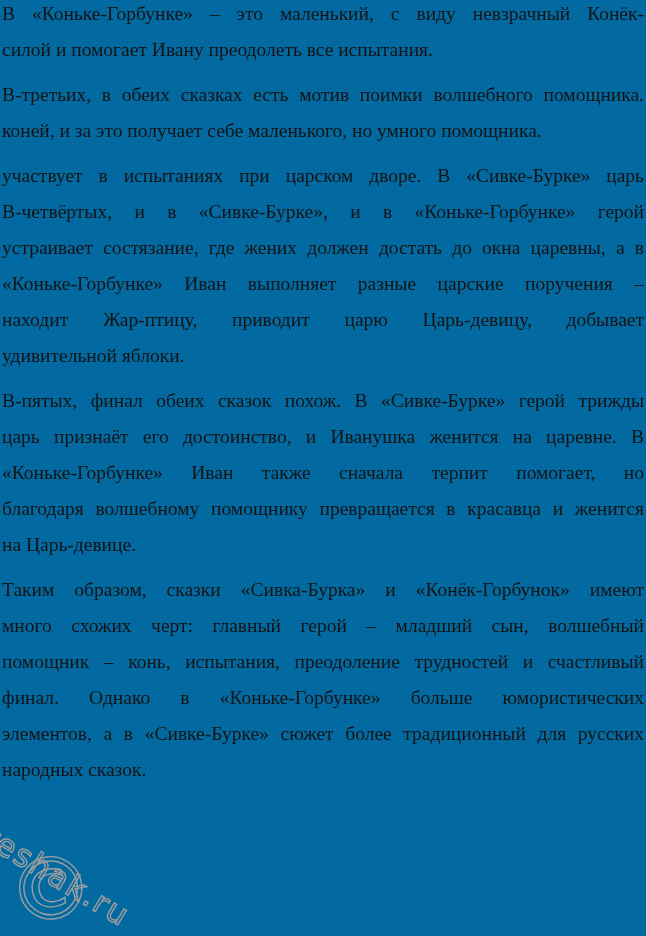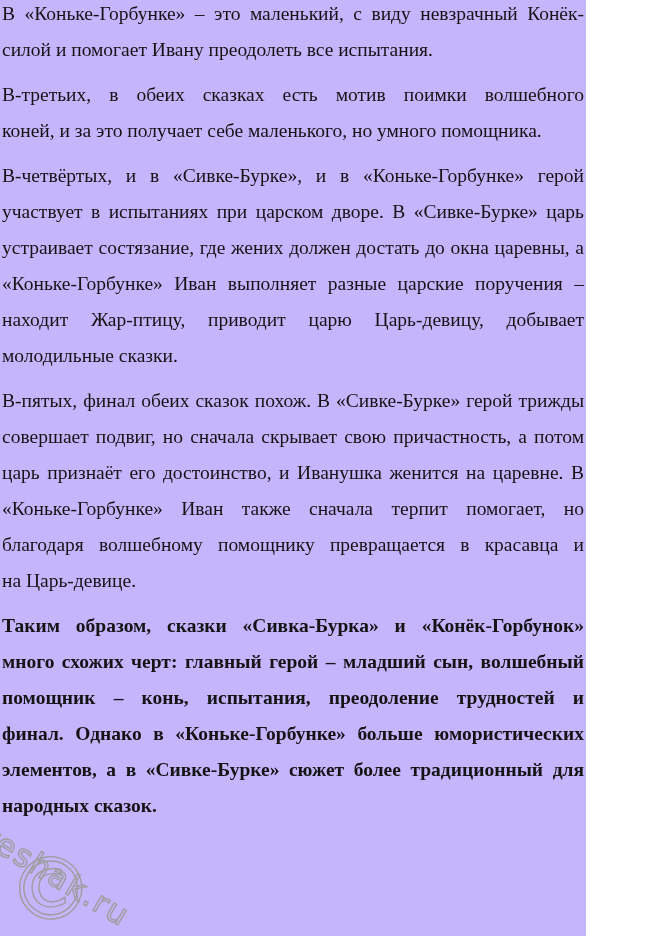--- a/index.html
+++ b/index.html
@@ -2,38 +2,37 @@
 <html><head>
 <meta charset="utf-8">
 <style>
   html, body {
     margin: 0;
     padding: 0;
     background: #ffffff;
   }
   .page {
     position: relative;
-    width: 586px;
+    width: 646px;
     height: 936px;
-    background: #c4b5fd;
+    background: #0369a1;
     overflow: hidden;
     font-family: "Liberation Serif", serif;
     font-size: 19.5px;
     color: #141414;
   }
   .content {
     padding: 0 2px;
     margin-top: -4px;
   }
   .para {
     margin: 0 0 9px 0;
   }
   .para:last-child {
     margin-bottom: 0;
-    font-weight: bold;
   }
   .line {
     line-height: 36px;
     height: 36px;
     overflow: hidden;
     text-align: justify;
     text-justify: inter-word;
   }
   .line.j {
     text-align-last: justify;
@@ -78,30 +77,29 @@
   <div class="content">
       <div class="para">
         <div class="line j">В «Коньке-Горбунке» – это маленький, с виду невзрачный Конёк-</div>
         <div class="line last">силой и помогает Ивану преодолеть все испытания.</div>
       </div>
       <div class="para">
         <div class="line j">В-третьих, в обеих сказках есть мотив поимки волшебного помощника.</div>
         <div class="line last">коней, и за это получает себе маленького, но умного помощника.</div>
       </div>
       <div class="para">
+        <div class="line j">участвует в испытаниях при царском дворе. В «Сивке-Бурке» царь</div>
         <div class="line j">В-четвёртых, и в «Сивке-Бурке», и в «Коньке-Горбунке» герой</div>
-        <div class="line j">участвует в испытаниях при царском дворе. В «Сивке-Бурке» царь</div>
         <div class="line j">устраивает состязание, где жених должен достать до окна царевны, а в</div>
         <div class="line j">«Коньке-Горбунке» Иван выполняет разные царские поручения –</div>
         <div class="line j">находит Жар-птицу, приводит царю Царь-девицу, добывает</div>
-        <div class="line last">молодильные сказки.</div>
+        <div class="line last">удивительной яблоки.</div>
       </div>
       <div class="para">
         <div class="line j">В-пятых, финал обеих сказок похож. В «Сивке-Бурке» герой трижды</div>
-        <div class="line j">совершает подвиг, но сначала скрывает свою причастность, а потом</div>
         <div class="line j">царь признаёт его достоинство, и Иванушка женится на царевне. В</div>
         <div class="line j">«Коньке-Горбунке» Иван также сначала терпит помогает, но</div>
         <div class="line j">благодаря волшебному помощнику превращается в красавца и женится</div>
         <div class="line last">на Царь-девице.</div>
       </div>
       <div class="para">
         <div class="line j">Таким образом, сказки «Сивка-Бурка» и «Конёк-Горбунок» имеют</div>
         <div class="line j">много схожих черт: главный герой – младший сын, волшебный</div>
         <div class="line j">помощник – конь, испытания, преодоление трудностей и счастливый</div>
         <div class="line j">финал.  Однако  в  «Коньке-Горбунке»  больше  юмористических</div>

